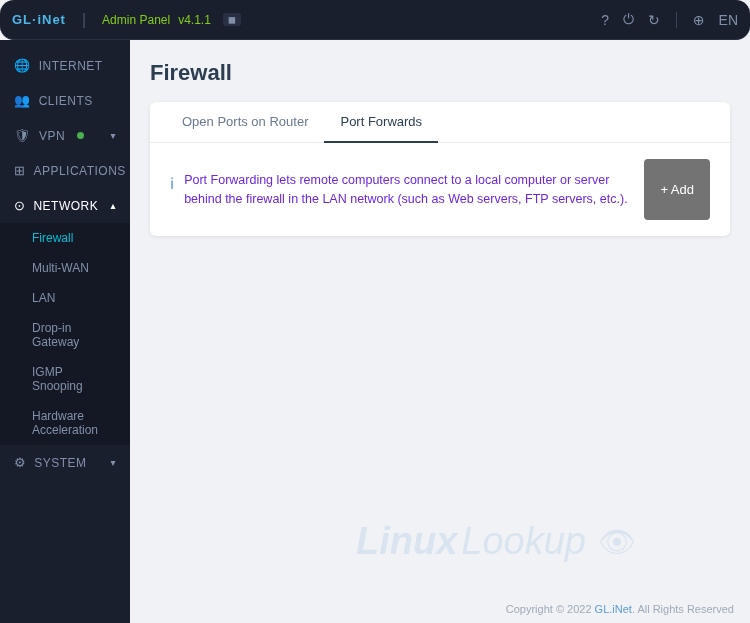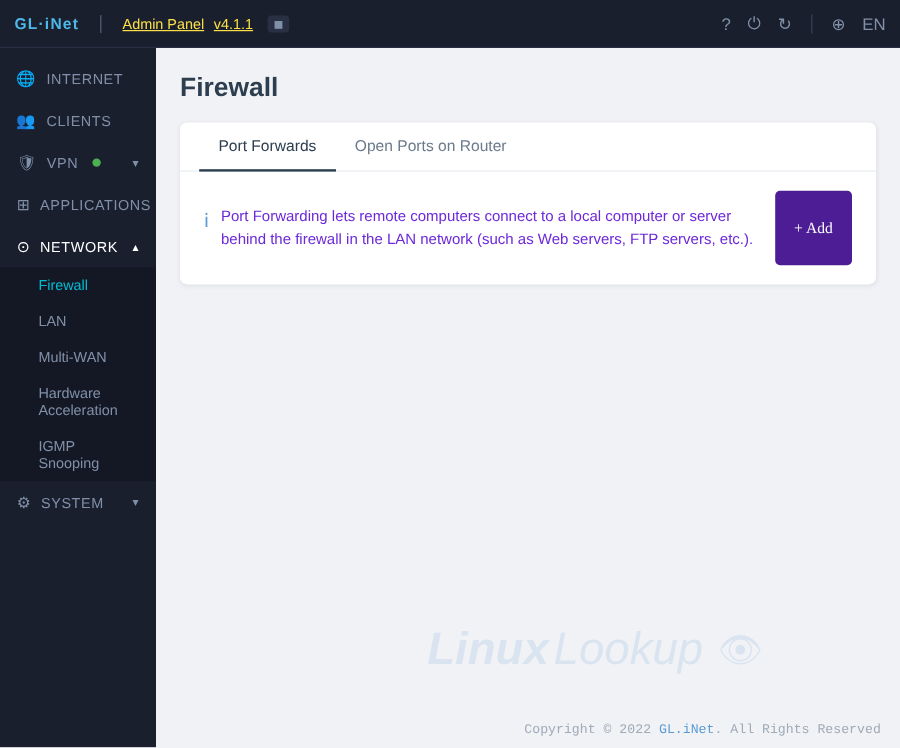--- a/index.html
+++ b/index.html
@@ -7,41 +7,41 @@
 
     
     .header {
       background: #1a1f2e;
       height: 40px;
       display: flex;
       align-items: center;
       padding: 0 12px;
       border-bottom: 1px solid #2a3044;
       flex-shrink: 0;
+      border-radius: 14px;
     }
     .header-logo {
       display: flex;
       align-items: center;
       gap: 8px;
     }
     .logo-text {
       color: #4db8e8;
       font-size: 13px;
       font-weight: bold;
       letter-spacing: 1px;
     }
     .logo-divider {
       color: #4a5268;
       font-size: 16px;
       margin: 0 8px;
     }
     .admin-panel-text {
-      color: #fde047;
+      color: #84cc16;
       font-size: 12px;
-      text-decoration: underline;
     }
     .version-badge {
       background: #2a3044;
       color: #8090a8;
       font-size: 10px;
       padding: 1px 5px;
       border-radius: 3px;
       margin-left: 4px;
     }
     .header-icons {
@@ -173,32 +173,31 @@
       margin-top: 1px;
       flex-shrink: 0;
     }
     .info-text {
       font-size: 12.5px;
       color: #6d28d9;
       line-height: 1.5;
       max-width: 450px;
     }
     .add-btn {
-      background: #4c1d95;
+      background: #737373;
       color: #ffffff;
       border: none;
       border-radius: 4px;
       padding: 23px 16px;
       font-size: 13px;
       cursor: pointer;
       white-space: nowrap;
       display: flex;
       align-items: center;
       gap: 4px;
-      font-family: Liberation Serif, serif;
     }
 
     
     .watermark {
       position: absolute;
       bottom: 60px;
       left: 50%;
       transform: translateX(-30%);
       opacity: 0.15;
       pointer-events: none;
@@ -227,21 +226,20 @@
     
     .footer {
       text-align: right;
       padding: 8px 16px;
       font-size: 11px;
       color: #a0aab8;
       background: #f0f2f5;
       position: absolute;
       bottom: 0;
       right: 0;
-      font-family: Liberation Mono, monospace;
     }
     .footer a { color: #5b9bd5; text-decoration: none; }
   </style>
 </head>
 <body>
 
 <div class="header">
   <div class="header-logo">
     <span class="logo-text">GL·iNet</span>
     <span class="logo-divider">|</span>
@@ -297,44 +295,45 @@
     <div class="sidebar-item has-arrow active-section">
       <div class="left-group">
         <span class="sidebar-icon">⊙</span>
         <span>NETWORK</span>
       </div>
       <span class="arrow">▴</span>
     </div>
 
     <div class="sub-menu">
       <a class="sub-item active">Firewall</a>
+      <a class="sub-item">Multi-WAN</a>
       <a class="sub-item">LAN</a>
-      <a class="sub-item">Multi-WAN</a>
+      <a class="sub-item">Drop-in Gateway</a>
+      <a class="sub-item">IGMP Snooping</a>
       <a class="sub-item">Hardware Acceleration</a>
-      <a class="sub-item">IGMP Snooping</a>
     </div>
 
     <div class="sidebar-item has-arrow">
       <div class="left-group">
         <span class="sidebar-icon">⚙</span>
         <span>SYSTEM</span>
       </div>
       <span class="arrow">▾</span>
     </div>
 
   </div>
 
   <div class="content">
     <h1 class="page-title">Firewall</h1>
 
     <div class="card">
 
       <div class="tabs">
+        <div class="tab">Open Ports on Router</div>
         <div class="tab active">Port Forwards</div>
-        <div class="tab">Open Ports on Router</div>
       </div>
 
       <div class="info-box">
         <div class="info-left">
           <span class="info-icon">ℹ</span>
           <span class="info-text">Port Forwarding lets remote computers connect to a local computer or server behind the firewall in the LAN network (such as Web servers, FTP servers, etc.).</span>
         </div>
         <button class="add-btn">+ Add</button>
       </div>
     </div>

